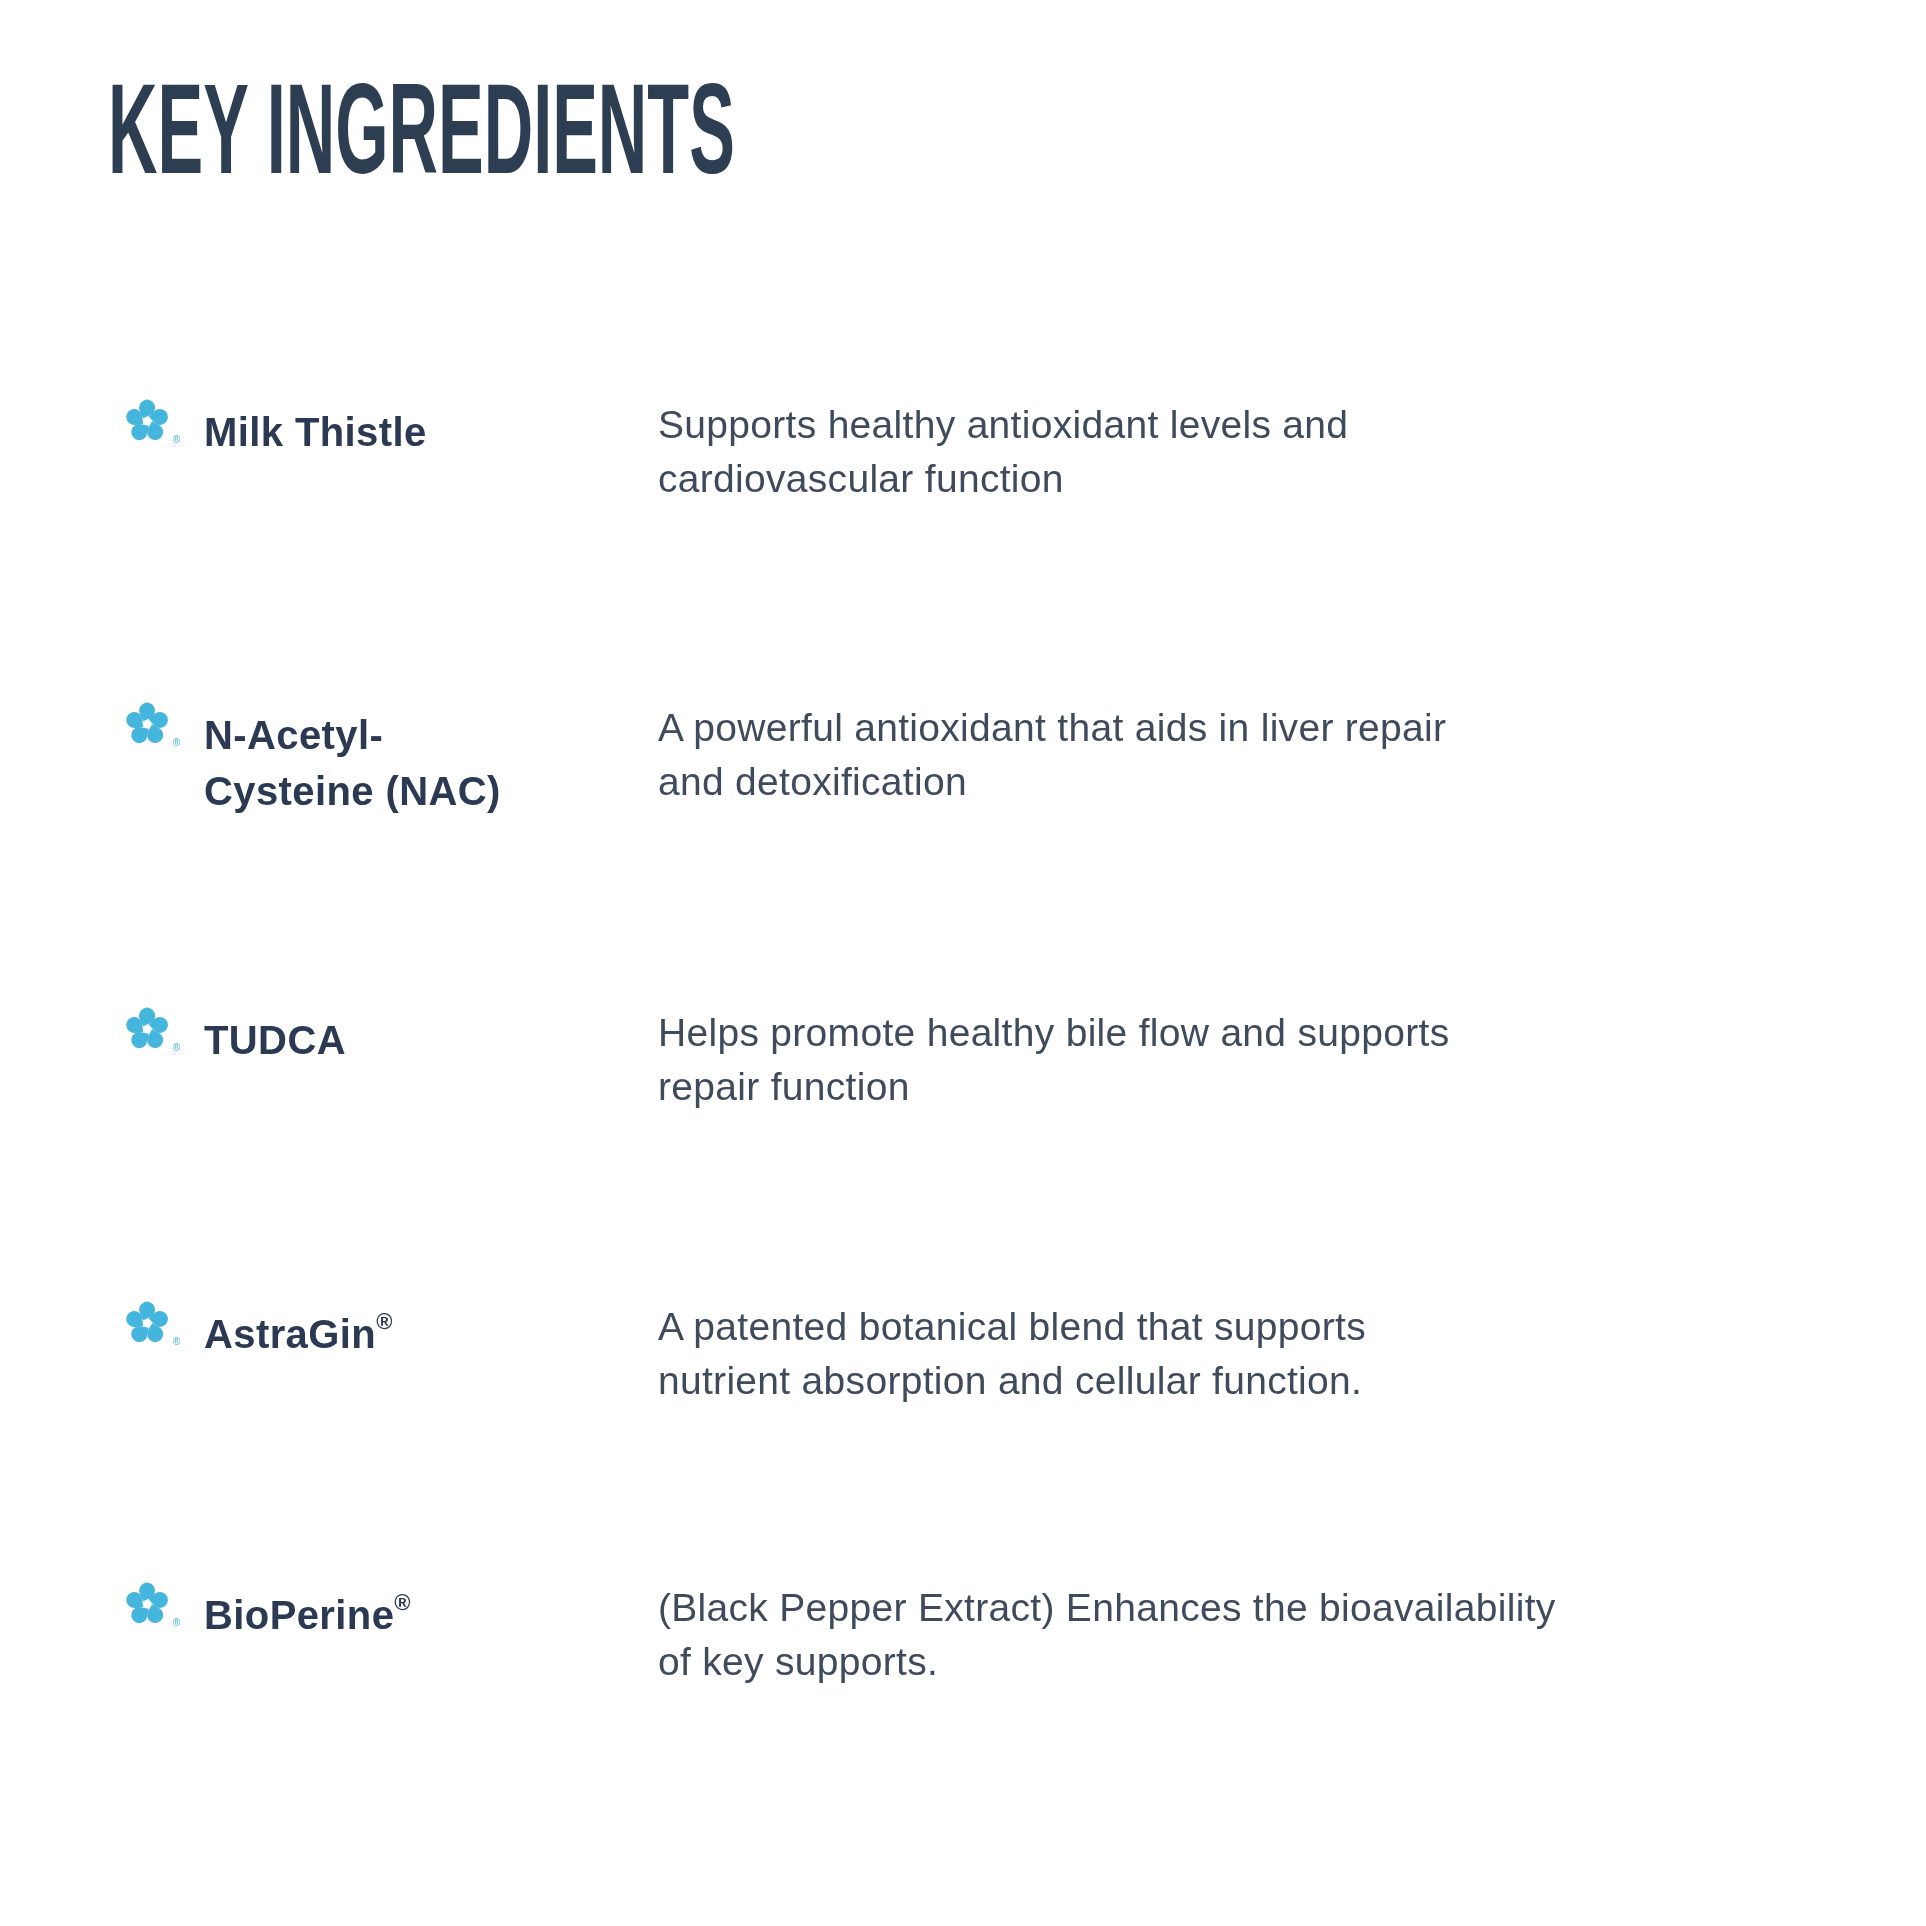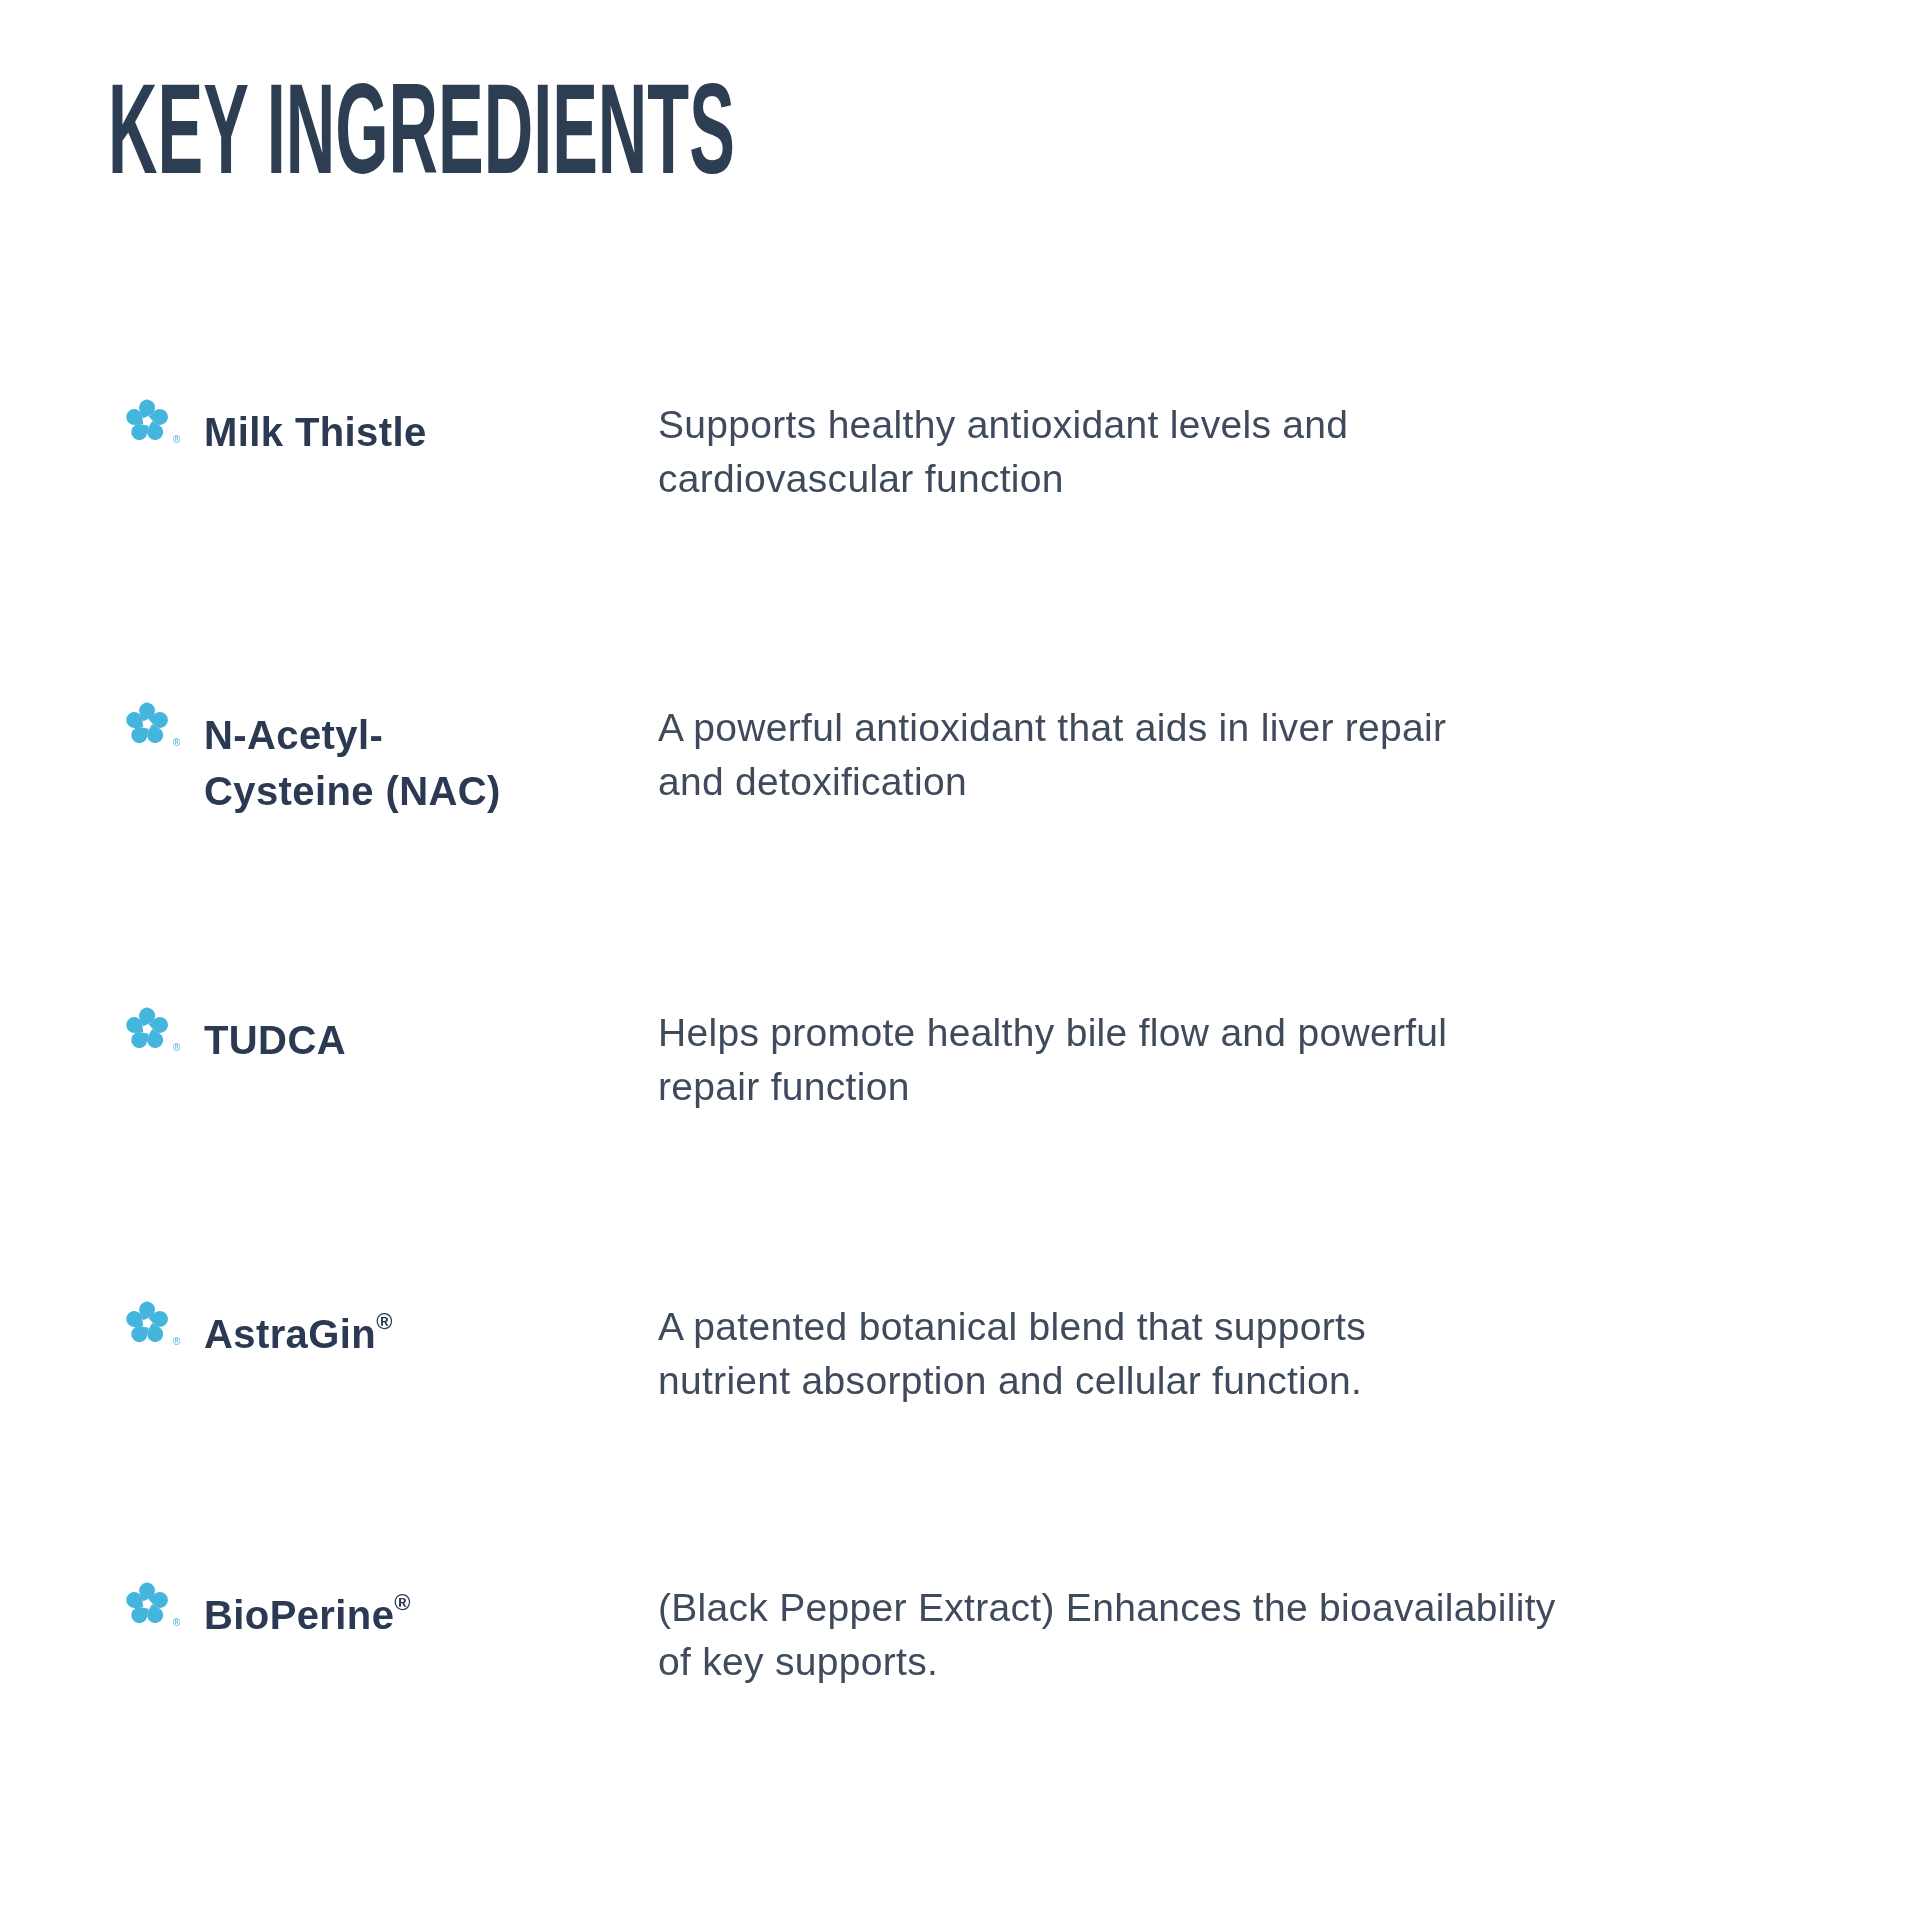--- a/index.html
+++ b/index.html
@@ -160,21 +160,21 @@
       <i class="petal p3"></i>
       <i class="petal p4"></i>
       <i class="petal p5"></i>
       <span class="icon-reg">®</span>
     </div>
     <div class="name">
       <span>TUDCA</span><sup class="tm"></sup>
       <div></div>
     </div>
     <div class="desc">
-      <div>Helps promote healthy bile flow and powerful</div>
+      <div>Helps promote healthy bile flow and supports</div>
       <div>repair function</div>
     </div>
   </div>
 
   <div class="row r4">
     <div class="flower">
       <i class="petal p1"></i>
       <i class="petal p2"></i>
       <i class="petal p3"></i>
       <i class="petal p4"></i>

